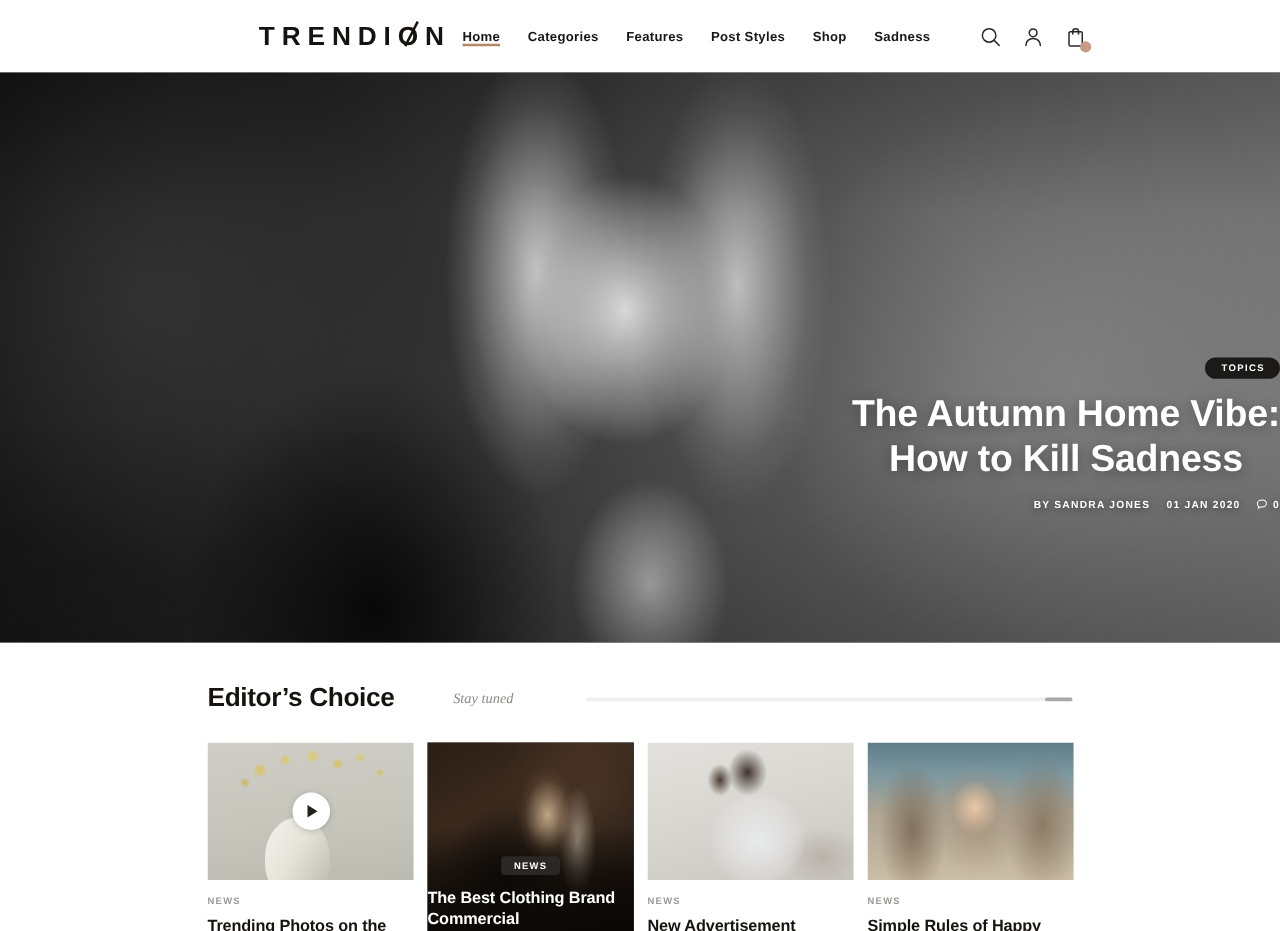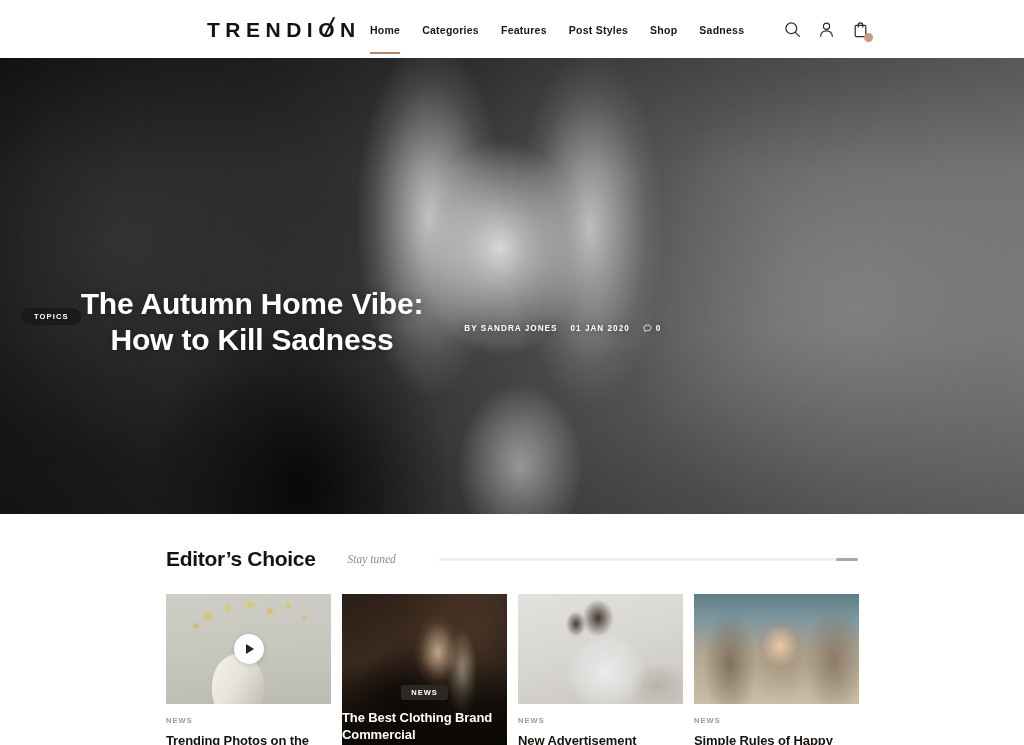--- a/index.html
+++ b/index.html
@@ -32,21 +32,21 @@
     background:#15120f;
     transform:translateX(-50%) rotate(27deg);
   }
   .nav{
     position:absolute; left:370px; top:24px;
     display:flex; gap:22px; align-items:flex-start;
   }
   .nav-item{
     font-size:10.5px; font-weight:700; color:#18161a;
     letter-spacing:0.25px; cursor:pointer;
-    padding-bottom:18px; position:relative;
+    padding-bottom:1px; position:relative;
     white-space:nowrap;
   }
   .nav-item.active::after{
     content:""; position:absolute; left:0; right:0; bottom:0;
     height:1.6px; background:#b08968;
   }
   .header-icons{
     position:absolute; right:155px; top:21px;
     display:flex; align-items:center; gap:17px;
   }
@@ -78,23 +78,22 @@
     filter:grayscale(1) contrast(1.04);
   }
   .hero-vignette{
     position:absolute; inset:0;
     background:
       radial-gradient(ellipse 700px 420px at 50% 45%, rgba(0,0,0,0) 40%, rgba(0,0,0,.22) 100%),
       linear-gradient(180deg, rgba(0,0,0,.18) 0%, rgba(0,0,0,0) 25%, rgba(0,0,0,0) 60%, rgba(0,0,0,.18) 100%);
   }
   .hero-inner{
     position:absolute; left:0; right:0; top:228px;
-    display:flex; align-items:center;
+    display:flex; flex-direction:column; align-items:flex-end;
     z-index:4;
-    margin-left:21px;
   }
   .topics-badge{
     display:inline-block;
     background:#1c1a19; color:#fff;
     font-size:7.6px; font-weight:700; letter-spacing:1.1px;
     padding:4px 12px 4px 13px; border-radius:11px;
     margin-bottom:11px;
   }
   .hero-title{
     color:#fff; font-size:30px; font-weight:700;
@@ -112,21 +111,21 @@
   .hero-meta .cmt{ display:flex; align-items:center; gap:4px; }
   .cmt svg{ display:block; }
 
   
   .section{
     width:1024px; background:#fff;
     padding-top:33px;
   }
   .sec-head{
     display:flex; align-items:center;
-    margin-left:166px; margin-right:166px;
+    margin-left:166px; margin-right:166px;gap:15px;
   }
   .sec-title{
     font-size:21px; font-weight:700; color:#16130f;
     letter-spacing:-0.3px; white-space:nowrap;
   }
   .sec-sub{
     font-family:"Liberation Serif", serif;
     font-size:11.5px; color:#8d8a86; margin-left:32px;
     white-space:nowrap;
     font-style:italic;

